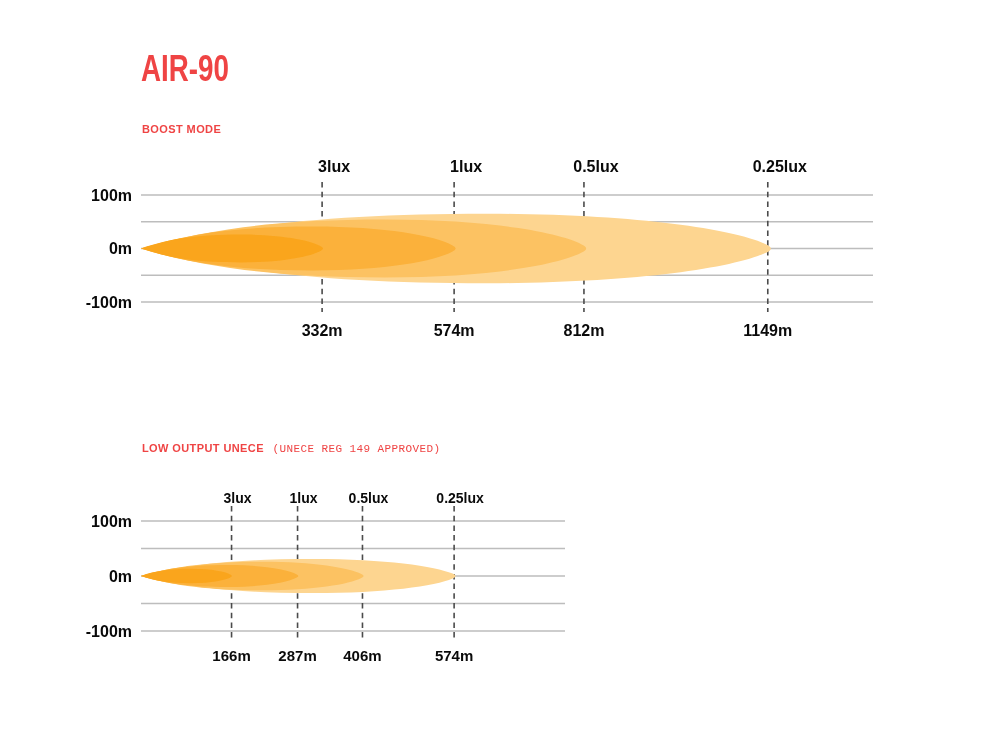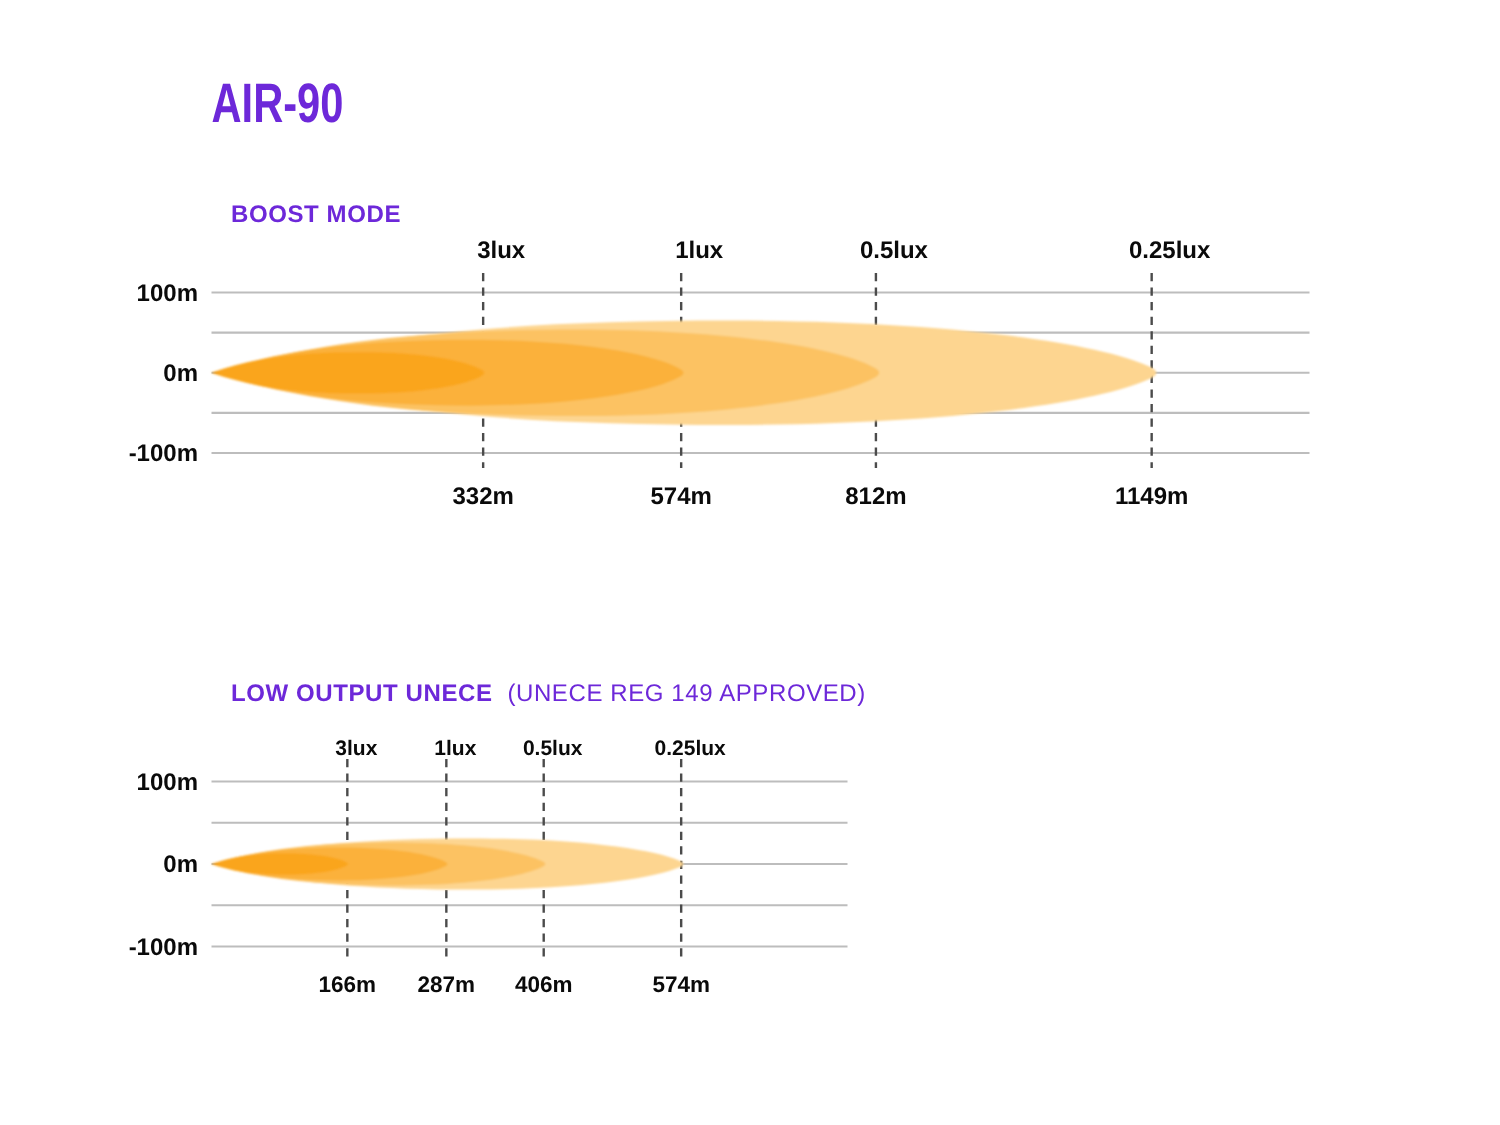--- a/index.html
+++ b/index.html
@@ -1,30 +1,30 @@
 <!DOCTYPE html>
 <html><head>
 <meta charset="utf-8">
 <style>
   html,body{margin:0;padding:0;background:#ffffff;}
   .page{
     position:relative;width:918px;height:750px;background:#ffffff;overflow:hidden;
-    font-family:"Liberation Sans",sans-serif;color:#6d28d9;
+    font-family:"Liberation Sans",sans-serif;color:#ef4444;
   }
   .product-title{
     position:absolute;left:141px;top:50px;margin:0;
     font-size:37px;font-weight:700;letter-spacing:0px;line-height:1;
     transform:scaleX(.75);transform-origin:0 0;white-space:nowrap;
   }
   .section-heading{
-    position:absolute;left:142px;margin:12px;font-size:16px;line-height:1.1;
+    position:absolute;left:142px;margin:0;font-size:11px;line-height:1.1;
     letter-spacing:.4px;white-space:nowrap;
   }
   .section-heading .hb{font-weight:700;}
-  .section-heading .hr{font-weight:400;margin-left:5px;}
+  .section-heading .hr{font-weight:400;margin-left:5px;font-family:Liberation Mono, monospace;}
   #heading-boost{top:123px;}
   #heading-low{top:442px;}
   svg.chart{position:absolute;left:0;top:0;width:1000px;height:750px;display:block;}
   svg.chart text{
     font-family:"Liberation Sans",sans-serif;font-weight:700;fill:#0a0a0a;
   }
 </style>
 </head>
 <body>
 

